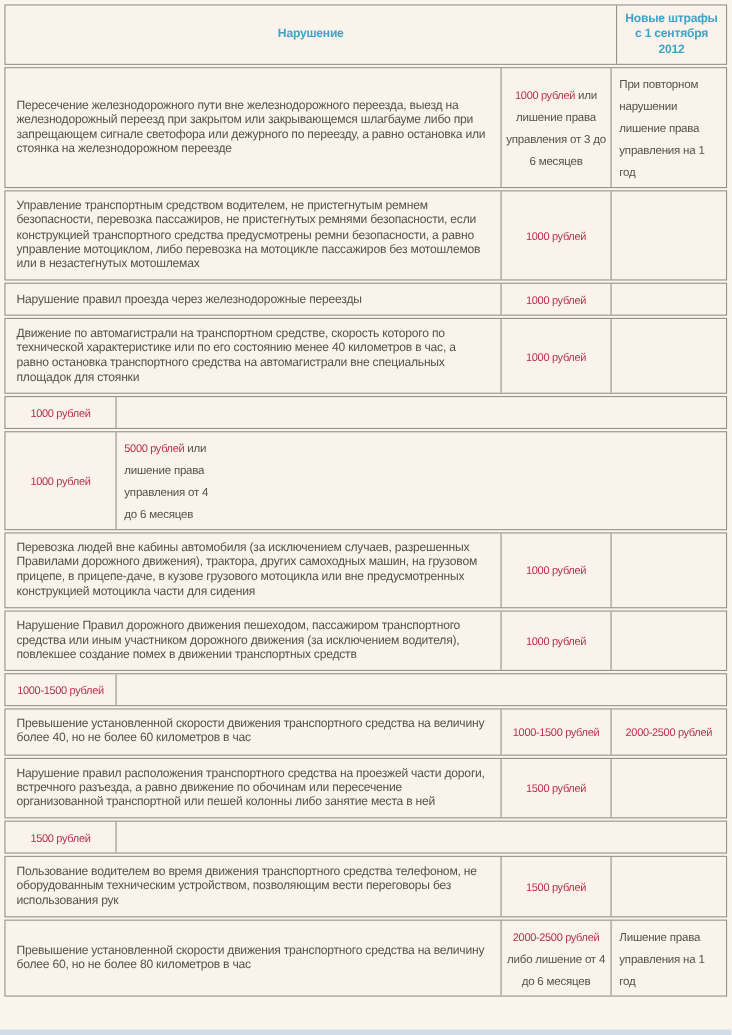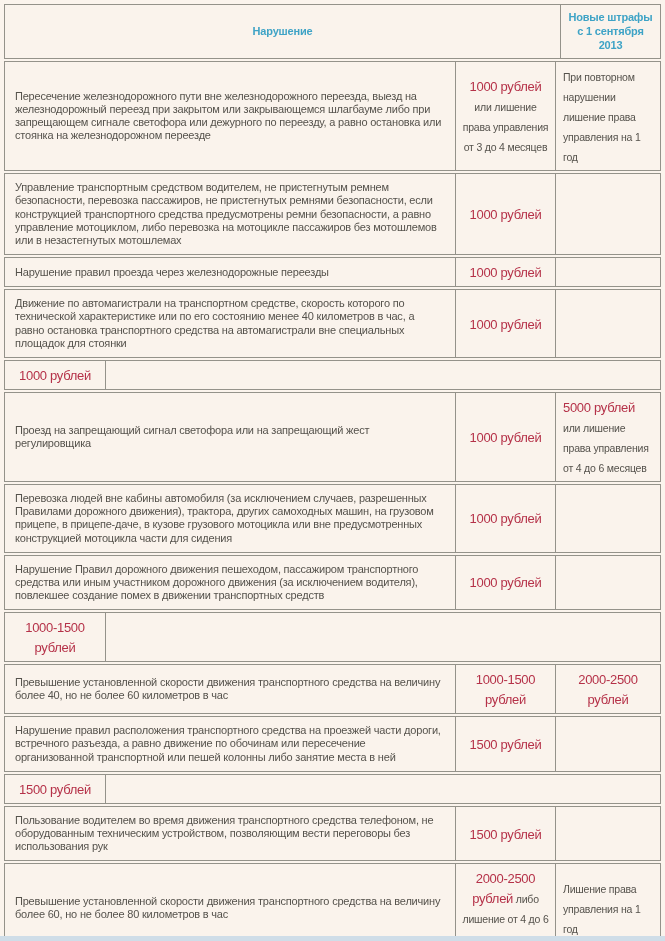--- a/index.html
+++ b/index.html
@@ -30,21 +30,21 @@
   }
   .cell + .cell{border-left:1px solid var(--border);}
   .c1{flex:1 1 auto;padding:7px 10px;justify-content:flex-start;text-align:left;}
   .c2{flex:0 0 100px;width:100px;padding:4px 4px;justify-content:center;text-align:center;}
   .c3{flex:0 0 105px;width:105px;padding:4px 7px;justify-content:center;text-align:left;}
   .inner{width:100%;line-height:1.25;}
   .violation-text{
     font-size:11px;line-height:1.2;letter-spacing:-0.2px;color:var(--text);display:block;
   }
   .amount{
-    color:var(--red);font-size:13px;letter-spacing:-0.3px;line-height:1.2;
+    color:var(--red);font-size:10px;letter-spacing:-0.3px;line-height:1.2;
   }
   .rest{
     color:var(--text);font-size:10.5px;letter-spacing:-0.2px;
   }
   .c3 .inner.center{text-align:center;}
   .header-row .cell{justify-content:center;text-align:center;}
   .head{
     color:var(--blue);font-weight:bold;font-size:11px;letter-spacing:-0.2px;
     white-space:pre-line;line-height:1.25;padding-top:6px;padding-bottom:6px;
   }
@@ -55,31 +55,31 @@
 </style>
 </head>
 <body>
 
 <div class="page">
   <div>
 
     <div class="row header-row">
       <div class="cell c1 head">Нарушение</div>
       <div class="cell c2 head">Новые штрафы
-с 1 сентября 2013</div>
+с 1 сентября 2012</div>
     </div>
 
     <div id="rows">
   <div class="row">
     <div class="cell c1">
       <span class="violation-text">Пересечение железнодорожного пути вне железнодорожного переезда, выезд на железнодорожный переезд при закрытом или закрывающемся шлагбауме либо при запрещающем сигнале светофора или дежурного по переезду, а равно остановка или стоянка на железнодорожном переезде</span>
     </div>
     <div class="cell c2">
       <div class="inner">
-        <span class="amount">1000 рублей</span><span class="rest"> или лишение права управления от 3 до 4 месяцев</span>
+        <span class="amount">1000 рублей</span><span class="rest"> или лишение права управления от 3 до 6 месяцев</span>
       </div>
     </div>
     <div class="cell c3">
       <div class="inner">
         <span class="amount"></span><span class="rest">При повторном нарушении лишение права управления на 1 год</span>
       </div>
     </div>
   </div>
 
   <div class="row">
@@ -137,23 +137,20 @@
       </div>
     </div>
     <div class="cell c3">
       <div class="inner">
         <span class="amount"></span><span class="rest"></span>
       </div>
     </div>
   </div>
 
   <div class="row">
-    <div class="cell c1">
-      <span class="violation-text">Проезд на запрещающий сигнал светофора или на запрещающий жест регулировщика</span>
-    </div>
     <div class="cell c2">
       <div class="inner">
         <span class="amount">1000 рублей</span><span class="rest"></span>
       </div>
     </div>
     <div class="cell c3">
       <div class="inner">
         <span class="amount">5000 рублей</span><span class="rest"> или лишение права управления от 4 до 6 месяцев</span>
       </div>
     </div>

